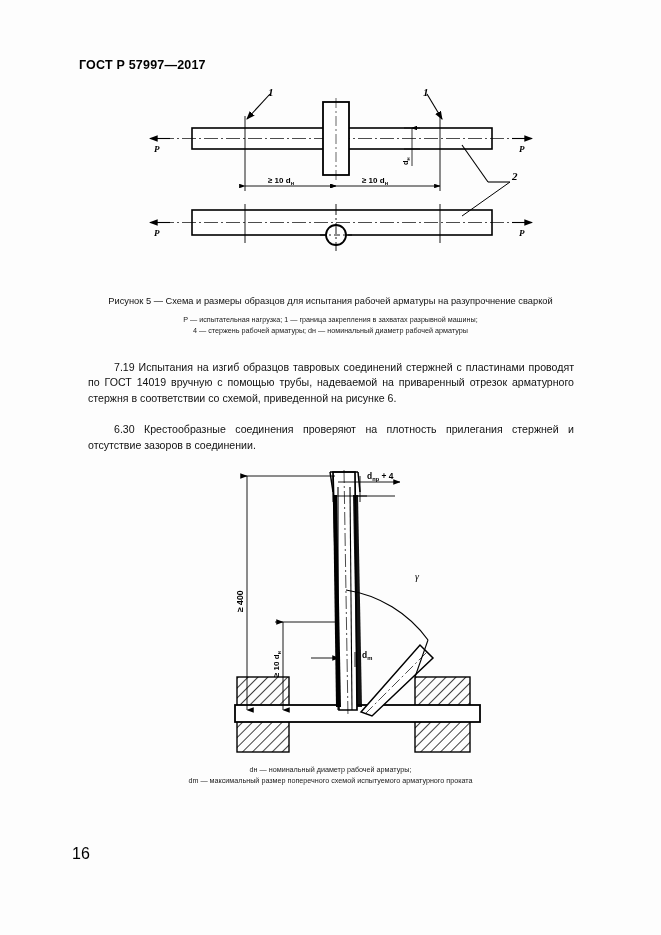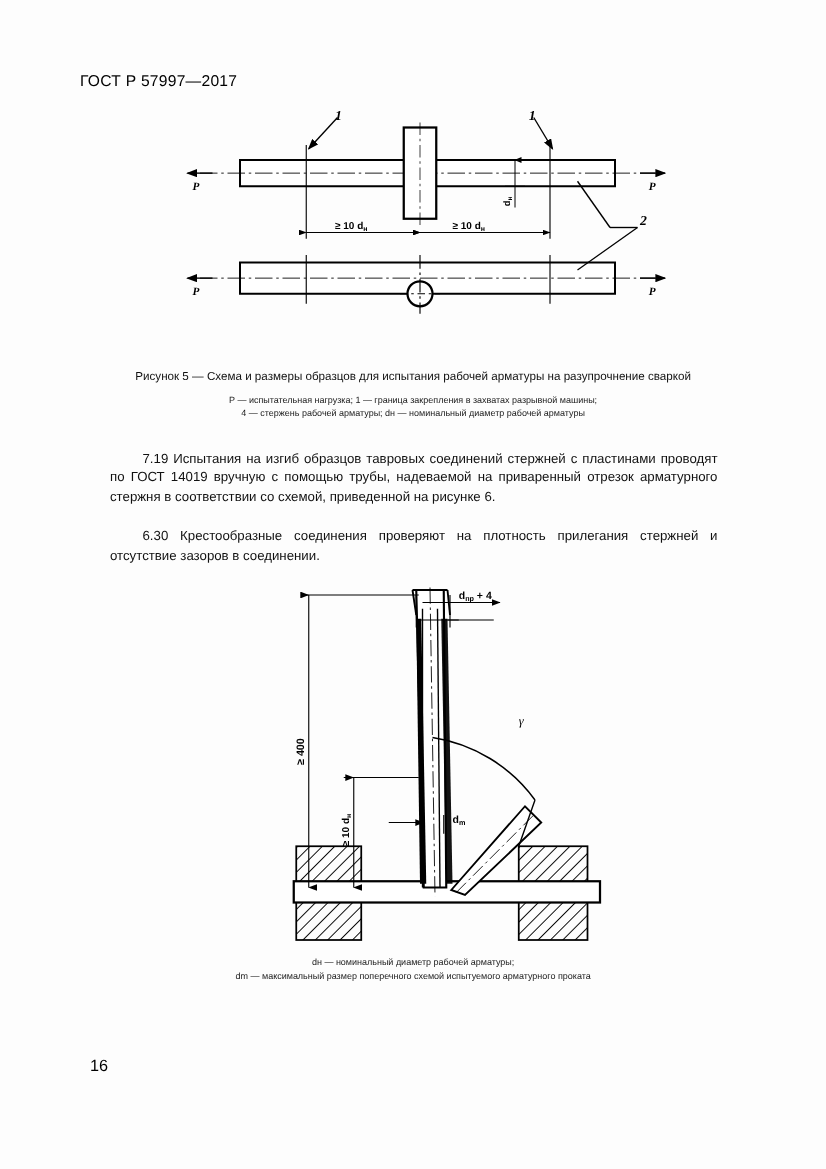--- a/index.html
+++ b/index.html
@@ -16,31 +16,31 @@
     overflow: hidden;
   }
   .page {
     position: absolute;
     inset: 0;
     background: #fdfdfd;
   }
   .header {
     position: absolute;
     top: 58px;
-    left: 64px;
+    left: 79px;
     font-size: 12.5px;
-    font-weight: normal;
+    font-weight: bold;
     letter-spacing: 0.2px;
     white-space: nowrap;
   }
   .page-number {
     position: absolute;
     left: 72px;
     top: 845px;
-    font-size: 13px;
+    font-size: 16px;
   }
 
   
   .fig5 {
     position: absolute;
     left: 140px;
     top: 88px;
     width: 400px;
     height: 180px;
   }

